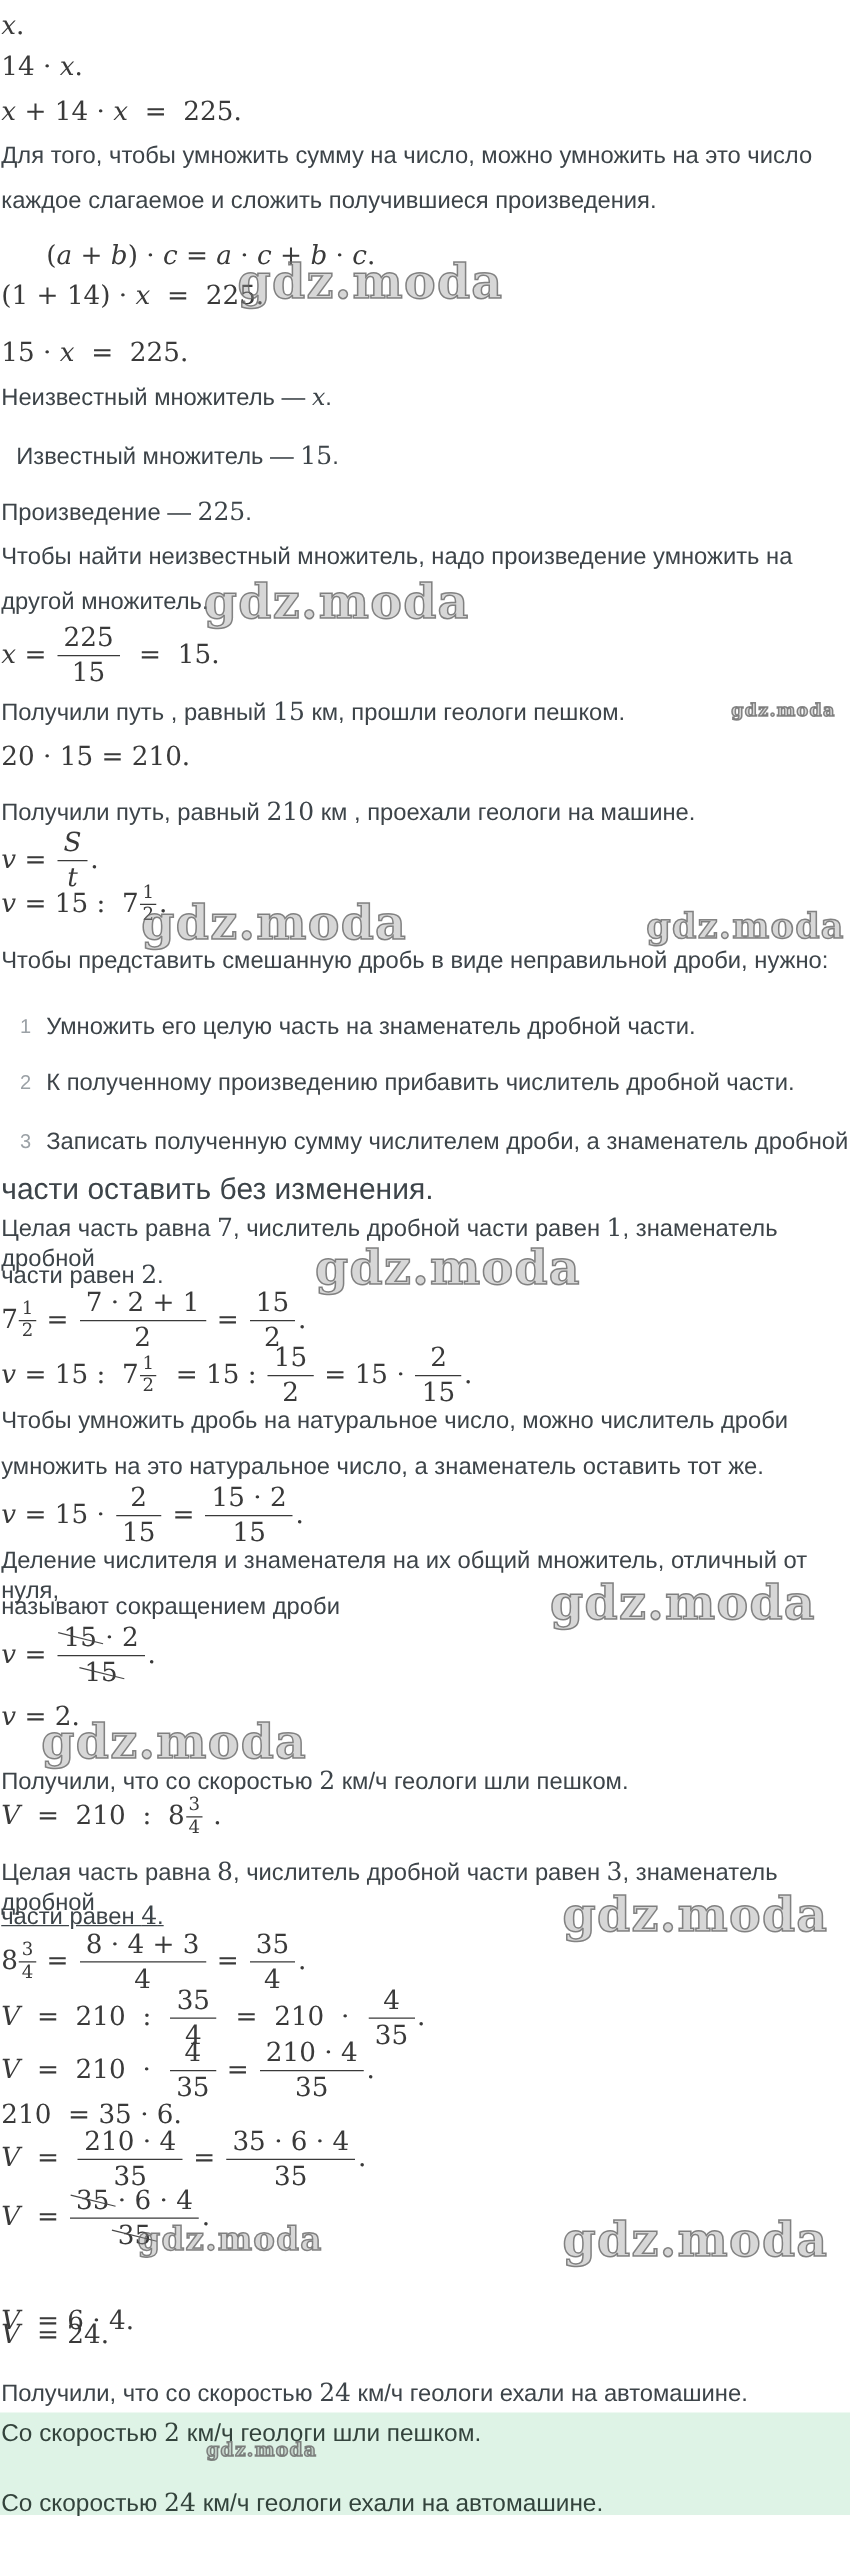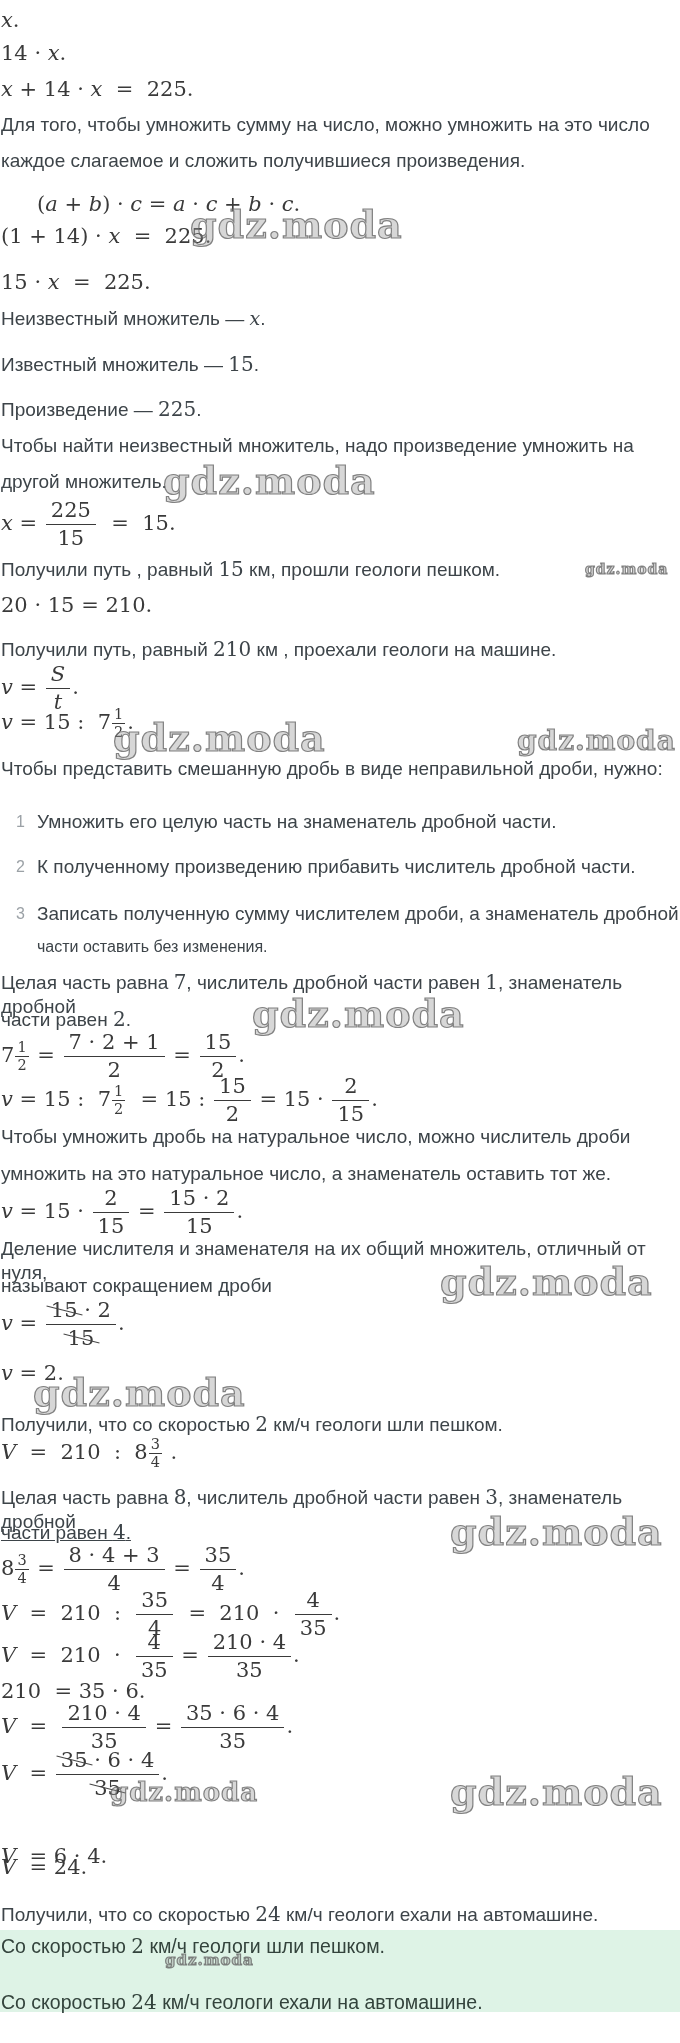--- a/index.html
+++ b/index.html
@@ -3,21 +3,21 @@
 <meta charset="utf-8">
 <style>
   html,body{margin:0;padding:0;background:#ffffff;}
   .page{position:relative;width:680px;height:2043px;background:#ffffff;overflow:hidden;
         font-family:"Liberation Sans",sans-serif;}
   .line{position:absolute;left:1px;white-space:pre-wrap;}
   .t{font-size:19px;line-height:1.25;color:#3d4449;}
   .m{font-family:"DejaVu Serif",serif;font-size:21px;line-height:1.2;color:#3a3a3a;}
   .a{font-size:19.5px;line-height:1.25;color:#33433c;}
   .li{padding-left:36px;font-size:19px;line-height:1.25;color:#3d4449;}
-  .lc{padding-left:36px;font-size:16px;line-height:1.25;color:#3d4449;}
+  .lc{font-size:24px;line-height:1.25;color:#3d4449;}
   .marker{position:absolute;left:15px;top:2px;font-size:16px;color:#9ba1a6;}
   .var{font-style:italic;font-family:"DejaVu Serif",serif;}
   .snum{font-family:"DejaVu Serif",serif;font-size:20px;}
   .frac{display:inline-block;text-align:center;vertical-align:middle;margin:0 2px;}
   .frac .num{display:block;padding:0 5px 1px;border-bottom:1.4px solid currentColor;}
   .frac .den{display:block;padding:1px 5px 0;}
   .frac.fsmall{font-size:14.5px;margin-left:1px;}
   .frac.fsmall .num,.frac.fsmall .den{padding:0 2px;}
   .cancel{position:relative;display:inline-block;}
   .cancel::after{content:'';position:absolute;left:-5px;right:-5px;top:46%;
@@ -35,21 +35,21 @@
   <div id="lines-root">
       <div class="line m" style="top: 8px;"><span class="var">x</span>.</div>
       <div class="line m" style="top: 41px;">14 · <span class="var">x</span>.</div>
       <div class="line m" style="top: 77px;"><span class="var">x</span> + 14 · <span class="var">x</span>  =  225.</div>
       <div class="line t" style="top: 113px;">Для того, чтобы умножить сумму на число, можно умножить на это число</div>
       <div class="line t" style="top: 149px;">каждое слагаемое и сложить получившиеся произведения.</div>
       <div class="line m" style="top: 192px; padding-left: 36px;">(<span class="var">a</span> + <span class="var">b</span>) · <span class="var">c</span> = <span class="var">a</span> · <span class="var">c</span> + <span class="var">b</span> · <span class="var">c</span>.</div>
       <div class="line m" style="top: 224px;">(1 + 14) · <span class="var">x</span>  =  225.</div>
       <div class="line m" style="top: 270px;">15 · <span class="var">x</span>  =  225.</div>
       <div class="line t" style="top: 307px;">Неизвестный множитель — <span class="var">x</span>.</div>
-      <div class="line t" style="top: 352px;">Известный множитель — <span class="snum">15</span>.</div>
+      <div class="line t" style="top: 352px; padding-left: 12px;">Известный множитель — <span class="snum">15</span>.</div>
       <div class="line t" style="top: 397px;">Произведение — <span class="snum">225</span>.</div>
       <div class="line t" style="top: 434px;">Чтобы найти неизвестный множитель, надо произведение умножить на</div>
       <div class="line t" style="top: 470px;">другой множитель.</div>
       <div class="line m" style="top: 498px;"><span class="var">x</span> = <span class="frac"><span class="num">225</span><span class="den">15</span></span>  =  15.</div>
       <div class="line t" style="top: 557px;">Получили путь , равный <span class="snum">15</span> км, прошли геологи пешком.</div>
       <div class="line m" style="top: 593px;">20 · 15 = 210.</div>
       <div class="line t" style="top: 637px;">Получили путь, равный <span class="snum">210</span> км , проехали геологи на машине.</div>
       <div class="line m" style="top: 662px;"><span class="var">v</span> = <span class="frac"><span class="num"><span class="var">S</span></span><span class="den"><span class="var">t</span></span></span>.</div>
       <div class="line m" style="top: 706px;"><span class="var">v</span> = 15 :  <span>7</span><span class="frac fsmall"><span class="num">1</span><span class="den">2</span></span>.</div>
       <div class="line t" style="top: 757px;">Чтобы представить смешанную дробь в виде неправильной дроби, нужно:</div>

